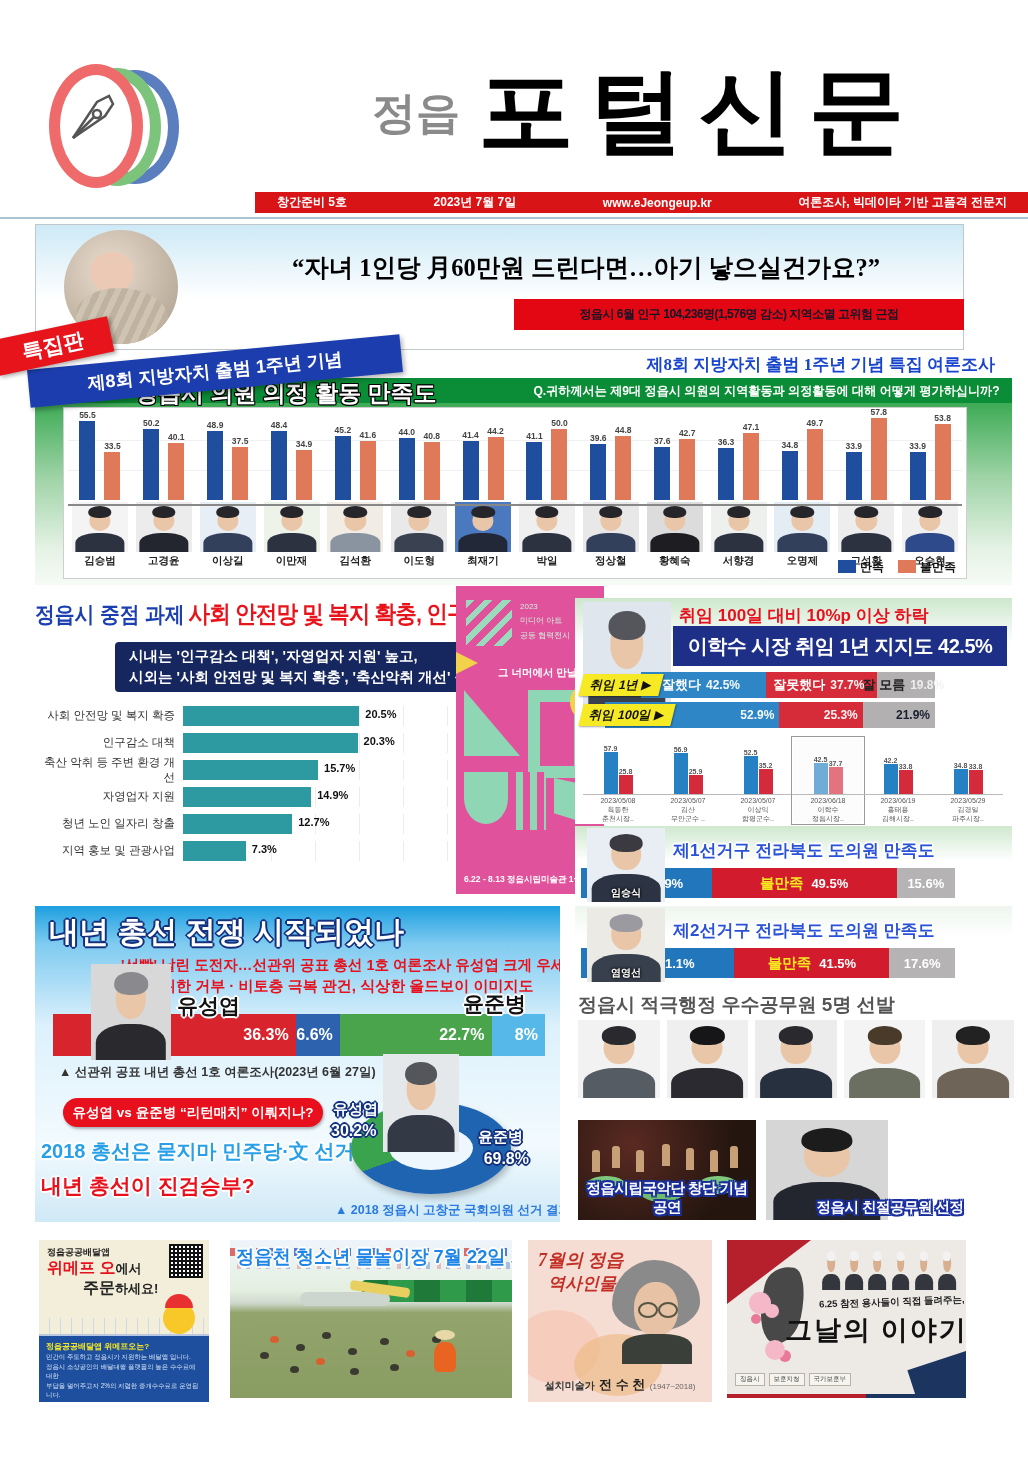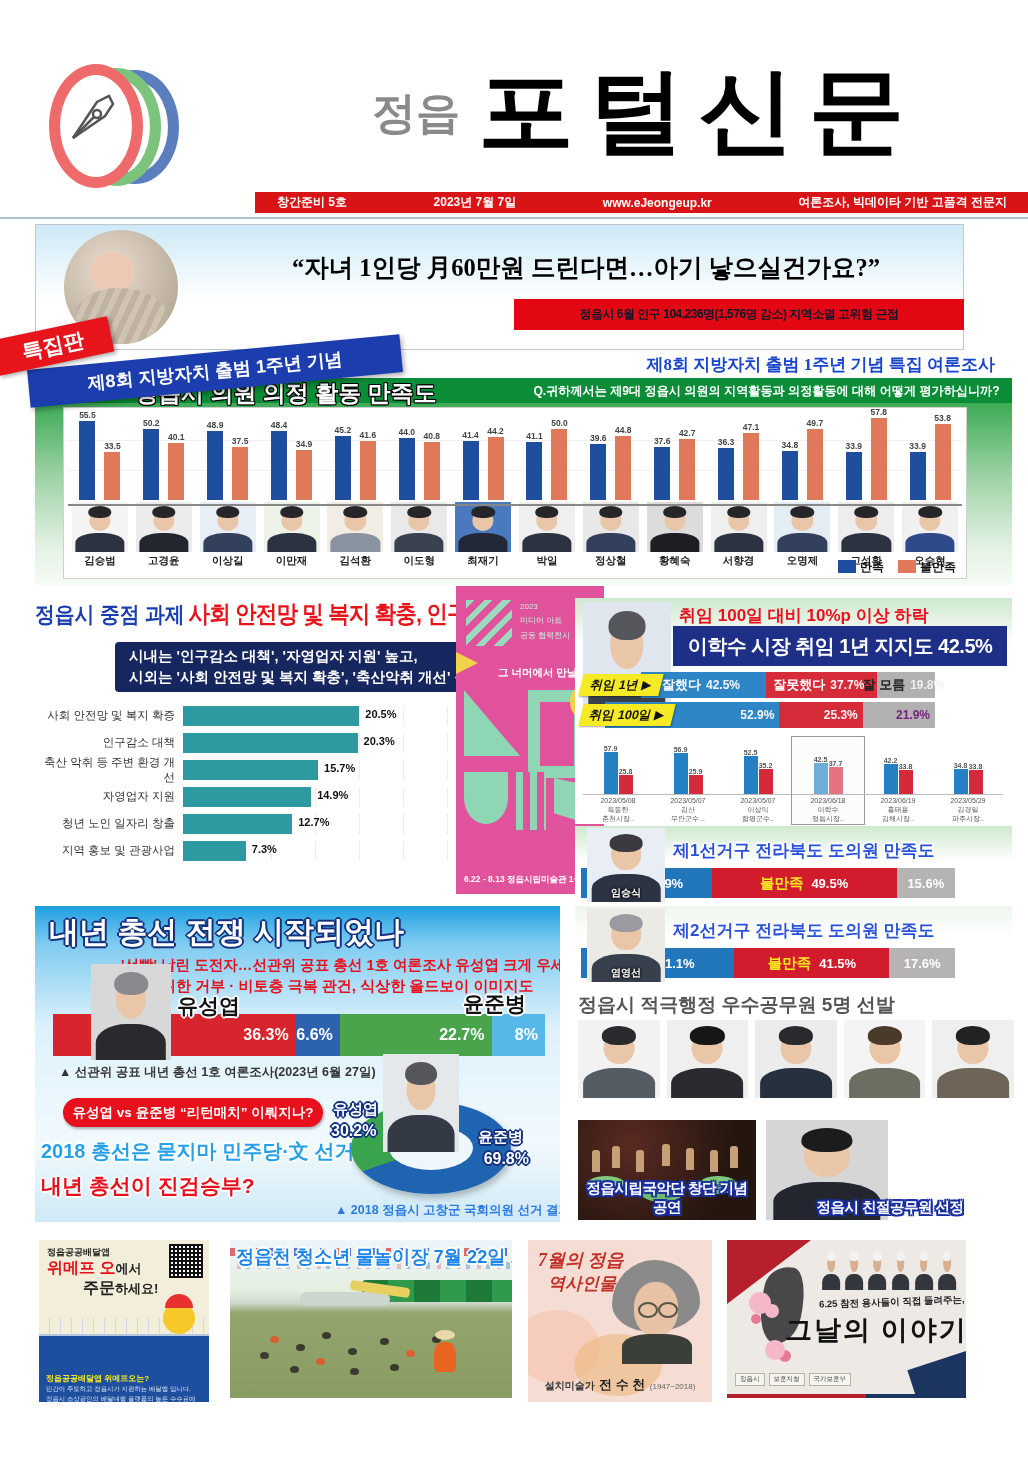--- a/index.html
+++ b/index.html
@@ -478,21 +478,21 @@
       </div>
     <div class="ytag" style="left:6px;top:106px;width:92px;height:22px;">취임 100일 ▶</div>
     <div id="m-bar2" class="m-row-bar" style="left:30px;top:104px;width:330px;">
         <div class="mseg" style="width: 52.9%; background: rgb(46, 134, 198); justify-content: flex-end;">
           <div class="seg-val">52.9%</div>
         </div>
         <div class="mseg" style="width: 25.3%; background: rgb(214, 44, 58); justify-content: flex-end;">
           <div class="seg-val">25.3%</div>
         </div>
         <div class="mseg" style="width: 21.9%; background: rgb(178, 176, 177); justify-content: flex-end;">
-          <div class="seg-val" style="color: #701a75;">21.9%</div>
+          <div class="seg-val" style="color: #0f172a;">21.9%</div>
         </div>
       </div>
     <div id="trend" class="abs" style="left:8px;top:140px;width:420px;">
         <div class="tg">
           <div class="tg-bars">
             <div class="tbcol">
               <div class="tval">57.9</div>
               <div class="tbar" style="height: 41.688px; background: rgb(37, 129, 196);"></div>
             </div>
             <div class="tbcol">
@@ -740,21 +740,21 @@
         <span style="font-size:16px;font-weight:900;color:#222;">주문</span><span style="font-size:13px;font-weight:700;color:#222;">하세요!</span>
       </div>
       <div class="abs" style="right:6px;top:4px;width:34px;height:34px;background-image:repeating-linear-gradient(0deg,#111 0 2px,transparent 2px 4px),repeating-linear-gradient(90deg,#111 0 2px,#fff 2px 4px);"></div>
       <div class="abs" style="left:0;bottom:0;width:100%;height:16px;background:repeating-linear-gradient(90deg,transparent 0 10px,#ccd8ec 10px 11px);border-bottom:2px solid #b8c8e0;"></div>
       <div class="abs" style="right:12px;bottom:2px;width:36px;height:40px;z-index:2;">
         <div class="abs" style="left:2px;top:8px;width:32px;height:32px;border-radius:50%;background:#f8c828;"></div>
         <div class="abs" style="left:4px;top:0px;width:28px;height:14px;border-radius:14px 14px 0 0;background:#e83030;"></div>
       </div>
     </div>
     <div class="abs" style="left:0;top:96px;width:100%;height:66px;background:#1d4f9e;padding:5px 7px;box-sizing:border-box;">
-      <div style="font-size:8px;font-weight:900;color:#f8e820;margin-top:32px;">정읍공공배달앱 위메프오는?</div>
+      <div style="font-size:8px;font-weight:900;color:#f8e820;">정읍공공배달앱 위메프오는?</div>
       <div class="ad-small">민간이 주도하고 정읍시가 지원하는 배달앱 입니다.</div>
       <div class="ad-small">정읍시 소상공인의 배달대행 플랫폼의 높은 수수료에 대한</div>
       <div class="ad-small">부담을 덜어주고자 2%의 저렴한 중개수수료로 운영됩니다.</div>
 
     </div>
   </div>
 
   <div class="abs" style="left:230px;top:1240px;width:282px;height:158px;overflow:hidden;background:linear-gradient(180deg,#eef5fb 0%,#e4efe0 32%,#cfd8cc 40%,#93a56c 46%,#899c62 100%);">
     <div class="abs" style="left:0;top:8px;width:100%;height:8px;background:repeating-linear-gradient(90deg,#d84848 0 5px,transparent 5px 12px,#3858c8 12px 17px,transparent 17px 26px);opacity:.8;"></div>
     <div class="abs" style="left:0;top:22px;width:100%;height:7px;background:repeating-linear-gradient(90deg,transparent 0 7px,#e0b0b8 7px 11px,transparent 11px 16px,#9ab0d8 16px 20px);opacity:.8;"></div>

